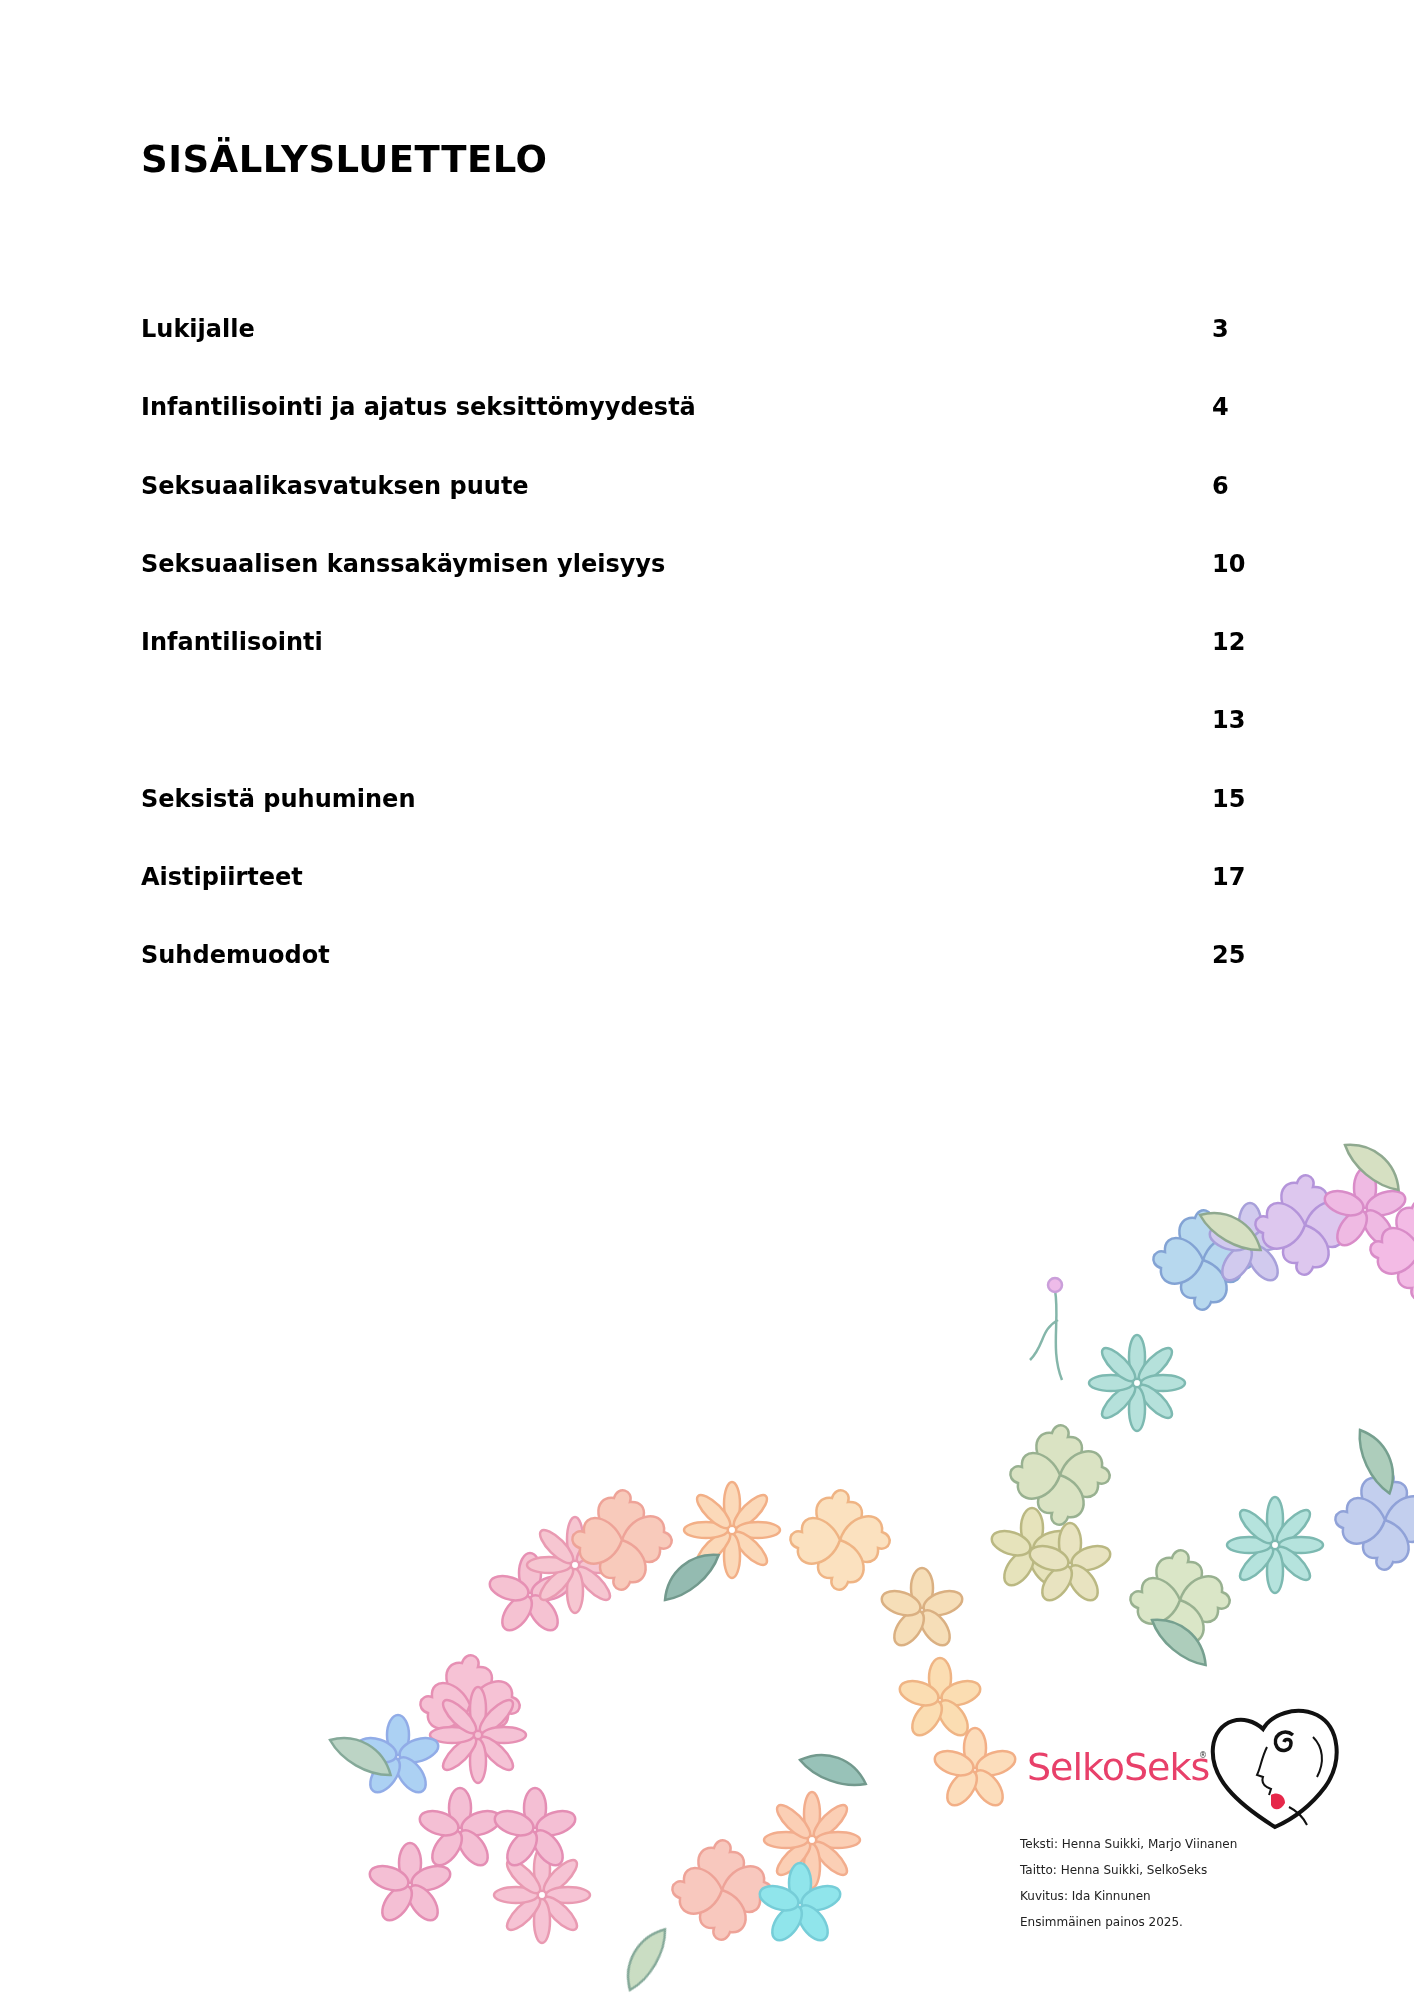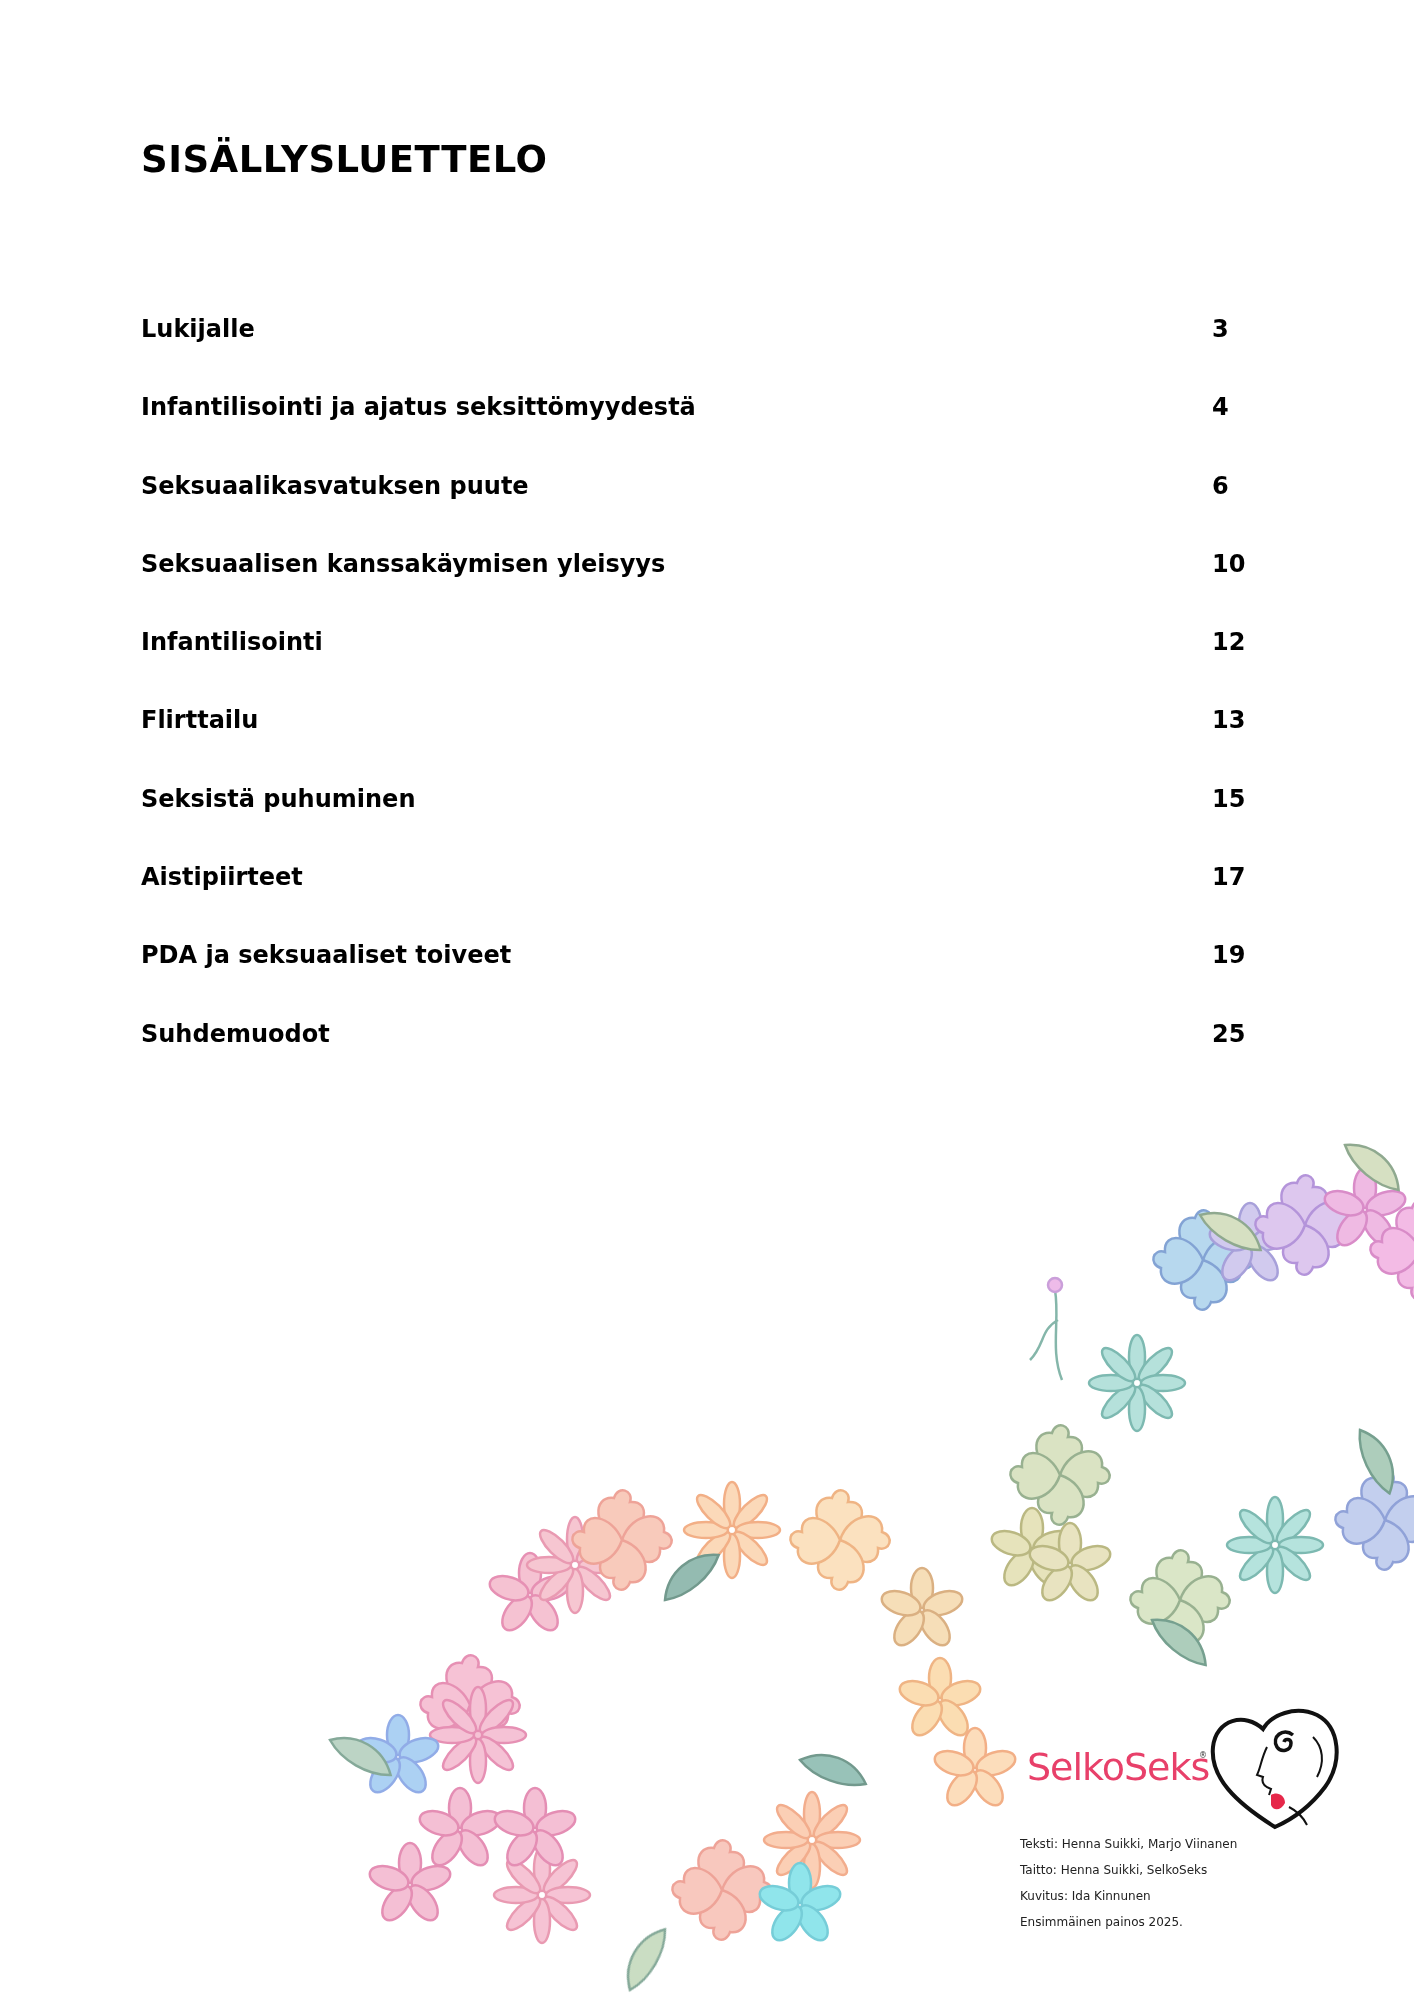--- a/index.html
+++ b/index.html
@@ -131,46 +131,35 @@
     <span class="toc-page">10</span>
   </div>
   <div class="toc-row">
     <div class="toc-dots-wrap">
         <span class="toc-label">Infantilisointi</span>
         <span class="toc-dots"></span>
       </div>
     <span class="toc-page">12</span>
   </div>
   <div class="toc-row">
-    <div class="toc-dots-wrap">
-        <span class="toc-label">Flirttailu</span>
-        <span class="toc-dots"></span>
-      </div>
     <span class="toc-page">13</span>
   </div>
   <div class="toc-row">
     <div class="toc-dots-wrap">
         <span class="toc-label">Seksistä puhuminen</span>
         <span class="toc-dots"></span>
       </div>
     <span class="toc-page">15</span>
   </div>
   <div class="toc-row">
     <div class="toc-dots-wrap">
         <span class="toc-label">Aistipiirteet</span>
         <span class="toc-dots"></span>
       </div>
     <span class="toc-page">17</span>
-  </div>
-  <div class="toc-row">
-    <div class="toc-dots-wrap">
-        <span class="toc-label">PDA ja seksuaaliset toiveet</span>
-        <span class="toc-dots"></span>
-      </div>
-    <span class="toc-page">19</span>
   </div>
   <div class="toc-row">
     <div class="toc-dots-wrap">
         <span class="toc-label">Suhdemuodot</span>
         <span class="toc-dots"></span>
       </div>
     <span class="toc-page">25</span>
   </div>
 </div>
 

